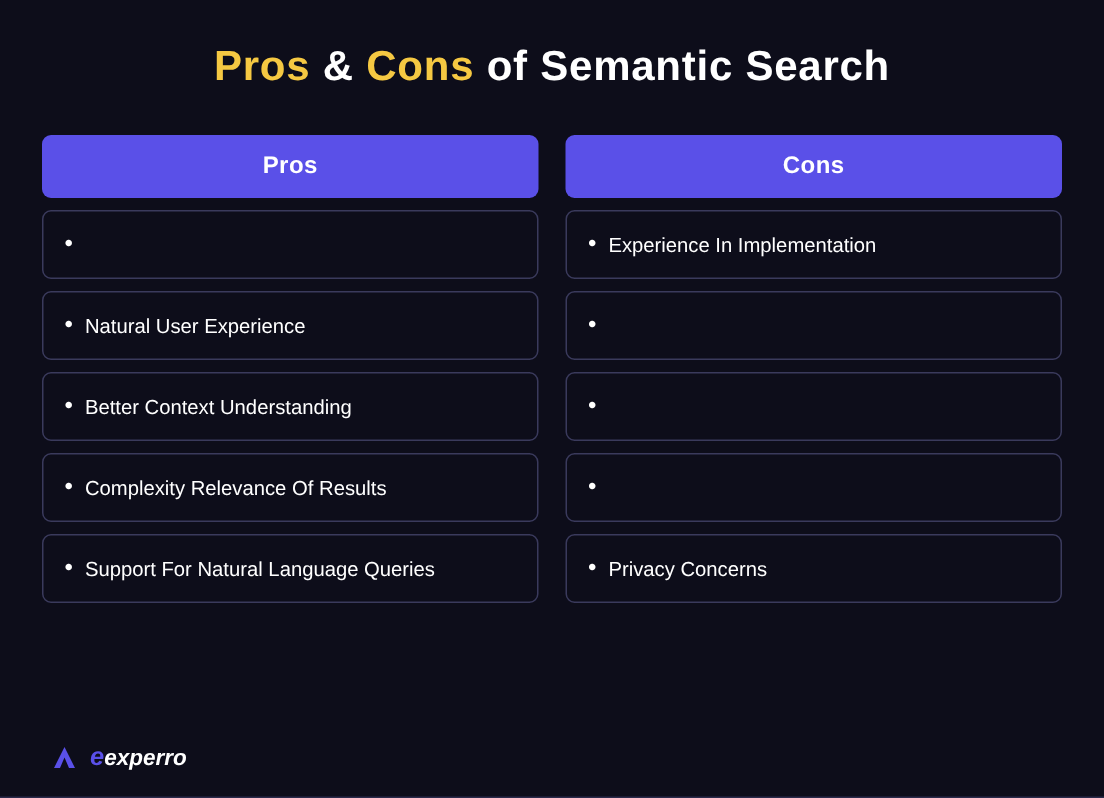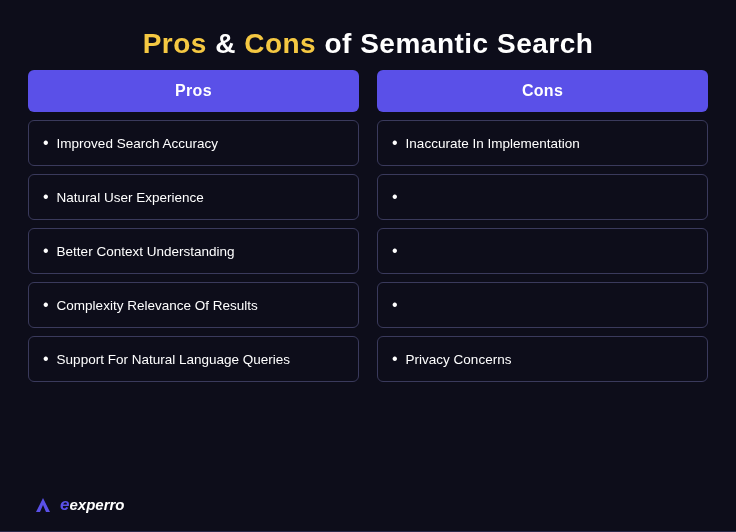--- a/index.html
+++ b/index.html
@@ -14,21 +14,21 @@
       background: #0d0d1a;
       font-family: 'Arial', sans-serif;
       display: flex;
       flex-direction: column;
       align-items: center;
       overflow: hidden;
     }
 
     .title-area {
       margin-top: 28px;
-      margin-bottom: 10px;
+      margin-bottom: 30px;
     }
 
     .title-area h1 {
       font-size: 28px;
       font-weight: 700;
       color: #ffffff;
       letter-spacing: 0.5px;
     }
 
     .title-pros {
@@ -118,21 +118,20 @@
   <h1>
     <span class="title-pros">Pros</span><span> &amp; </span><span class="title-cons">Cons</span><span> of Semantic Search</span>
   </h1>
 </div>
 
 <div class="table-container">
   <div class="column">
     <div class="column-header">Pros</div>
     <div class="column-item">
       <span class="bullet">•</span>
-      <span>Improved Search Accuracy</span>
     </div>
     <div class="column-item">
       <span class="bullet">•</span>
       <span>Natural User Experience</span>
     </div>
     <div class="column-item">
       <span class="bullet">•</span>
       <span>Better Context Understanding</span>
     </div>
     <div class="column-item">
@@ -142,21 +141,21 @@
     <div class="column-item">
       <span class="bullet">•</span>
       <span>Support For Natural Language Queries</span>
     </div>
   </div>
 
   <div class="column">
     <div class="column-header">Cons</div>
     <div class="column-item">
       <span class="bullet">•</span>
-      <span>Inaccurate In Implementation</span>
+      <span>Experience In Implementation</span>
     </div>
     <div class="column-item">
       <span class="bullet">•</span>
     </div>
     <div class="column-item">
       <span class="bullet">•</span>
     </div>
     <div class="column-item">
       <span class="bullet">•</span>
     </div>

